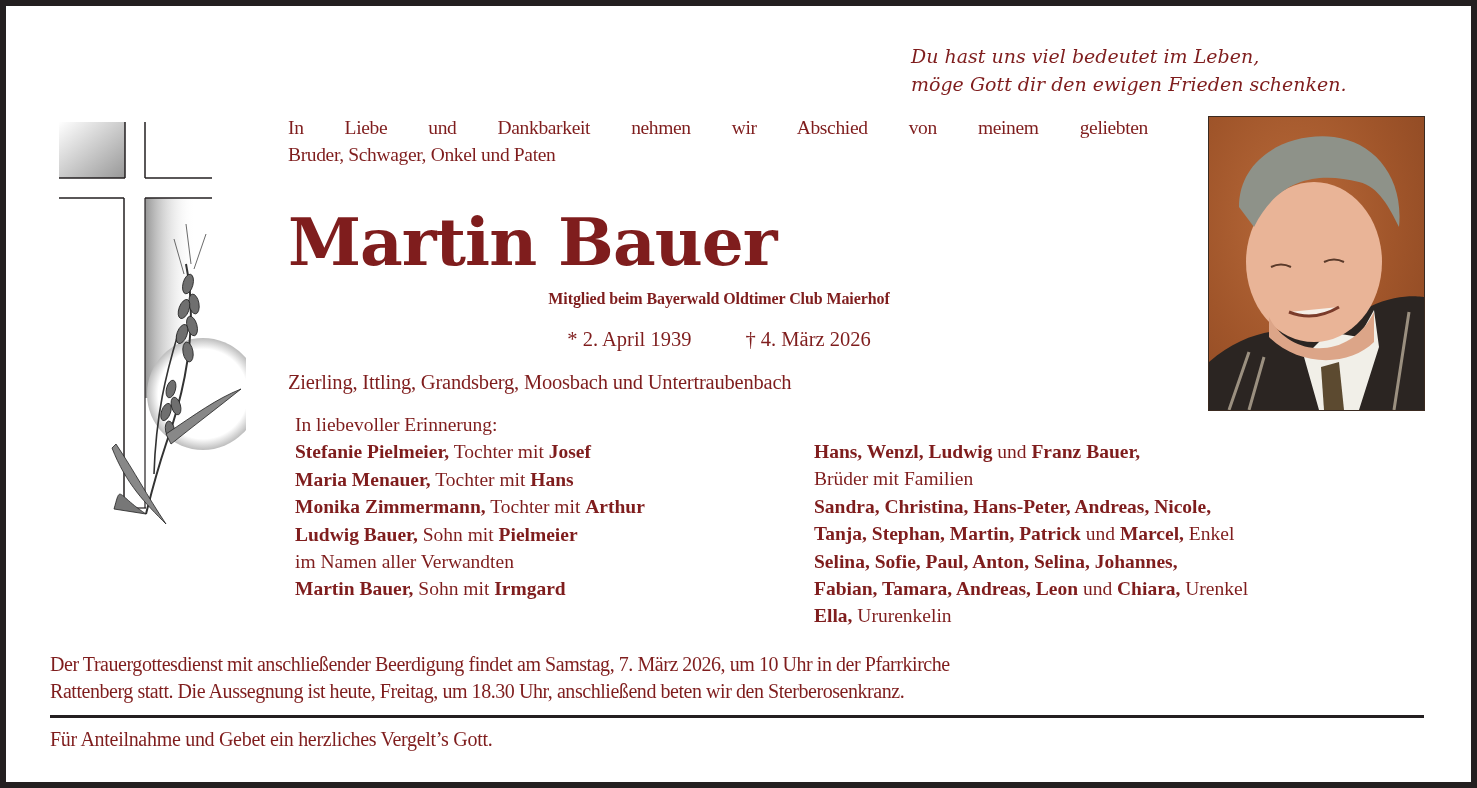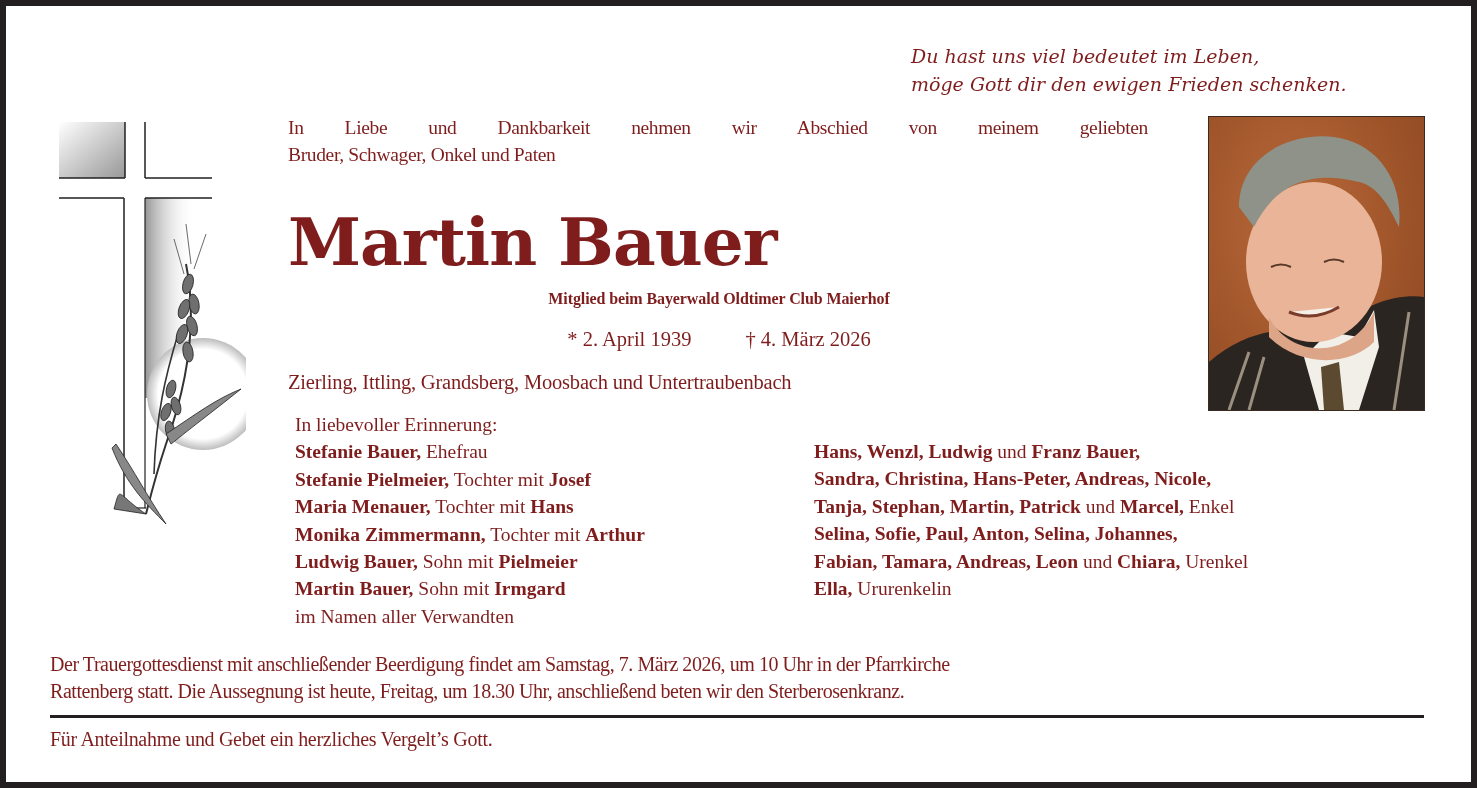--- a/index.html
+++ b/index.html
@@ -130,31 +130,31 @@
 
       <path d="M30 90 C 30 40, 80 15, 125 20 C 165 25, 195 60, 190 110 C 180 90, 170 70, 150 65 C 110 55, 70 60, 45 110 Z" fill="#8e9289"></path>
 
       <path d="M80 195 Q 105 205, 130 190" stroke="#7a3b2a" stroke-width="3" fill="#f5efe8"></path>
       <path d="M62 150 Q 72 145, 82 150 M 115 145 Q 125 140, 135 145" stroke="#5a3a2a" stroke-width="2" fill="none"></path>
     </svg>
   </div>
 
   <div class="abs mourners">
     <span class="row">In liebevoller Erinnerung:</span>
-    <span class="row"><b>Stefanie Bauer,</b><span> Ehefrau</span><b></b></span>
     <span class="row"><b>Stefanie Pielmeier,</b><span> Tochter mit </span><b>Josef</b></span>
     <span class="row"><b>Maria Menauer,</b><span> Tochter mit </span><b>Hans</b></span>
     <span class="row"><b>Monika Zimmermann,</b><span> Tochter mit </span><b>Arthur</b></span>
     <span class="row"><b>Ludwig Bauer,</b><span> Sohn mit </span><b>Pielmeier</b></span>
+    <span class="row"><b></b><span>im Namen aller Verwandten</span><b></b></span>
     <span class="row"><b>Martin Bauer,</b><span> Sohn mit </span><b>Irmgard</b></span>
-    <span class="row"><b></b><span>im Namen aller Verwandten</span><b></b></span>
   </div>
 
   <div class="abs col2">
     <span class="row"><b>Hans, Wenzl, Ludwig</b><span> und </span><b>Franz Bauer,</b><span></span></span>
+    <span class="row"><b></b><span>Brüder mit Familien</span><b></b><span></span></span>
     <span class="row"><b>Sandra, Christina, Hans-Peter, Andreas, Nicole,</b><span></span><b></b><span></span></span>
     <span class="row"><b>Tanja, Stephan, Martin, Patrick</b><span> und </span><b>Marcel,</b><span> Enkel</span></span>
     <span class="row"><b>Selina, Sofie, Paul, Anton, Selina, Johannes,</b><span></span><b></b><span></span></span>
     <span class="row"><b>Fabian, Tamara, Andreas, Leon</b><span> und </span><b>Chiara,</b><span> Urenkel</span></span>
     <span class="row"><b>Ella,</b><span> Ururenkelin</span><b></b><span></span></span>
   </div>
 
   <div class="abs service">
     <span class="l">Der Trauergottesdienst mit anschließender Beerdigung findet am Samstag, 7. März 2026, um 10 Uhr in der Pfarrkirche</span>
     <span class="l">Rattenberg statt. Die Aussegnung ist heute, Freitag, um 18.30 Uhr, anschließend beten wir den Sterberosenkranz.</span>

